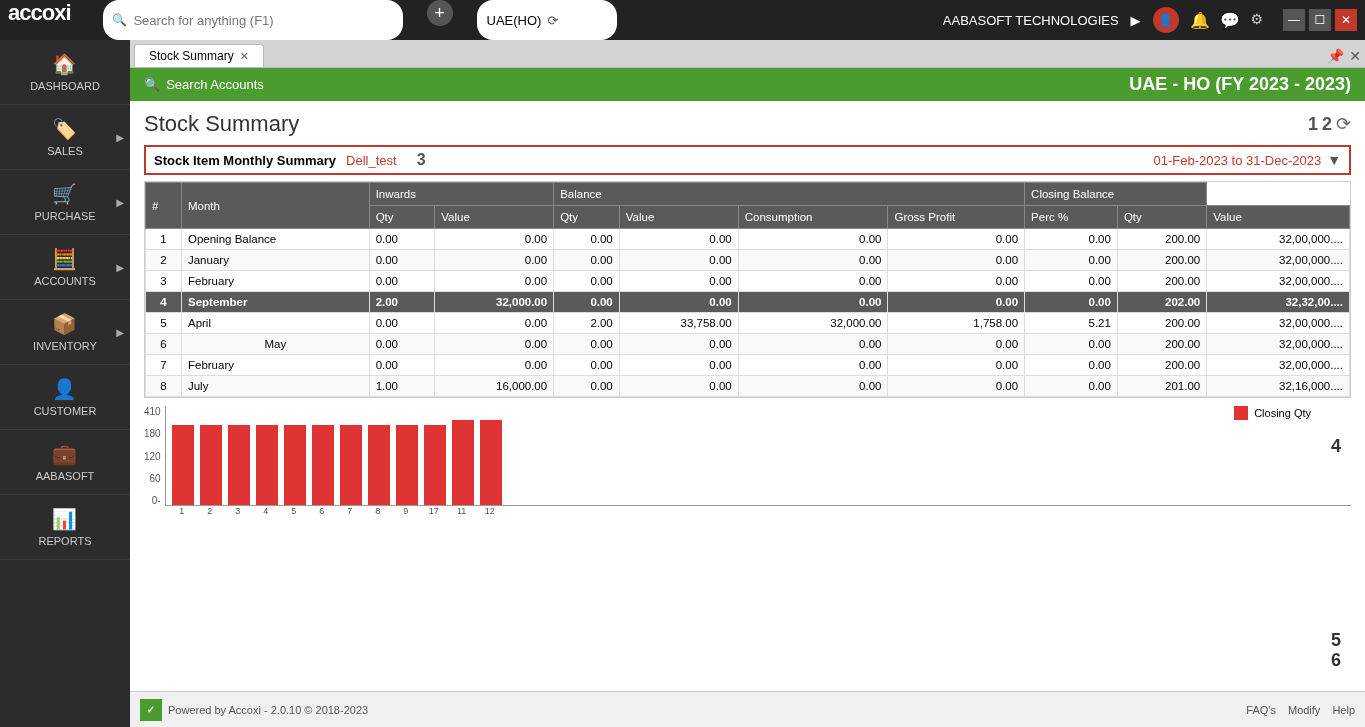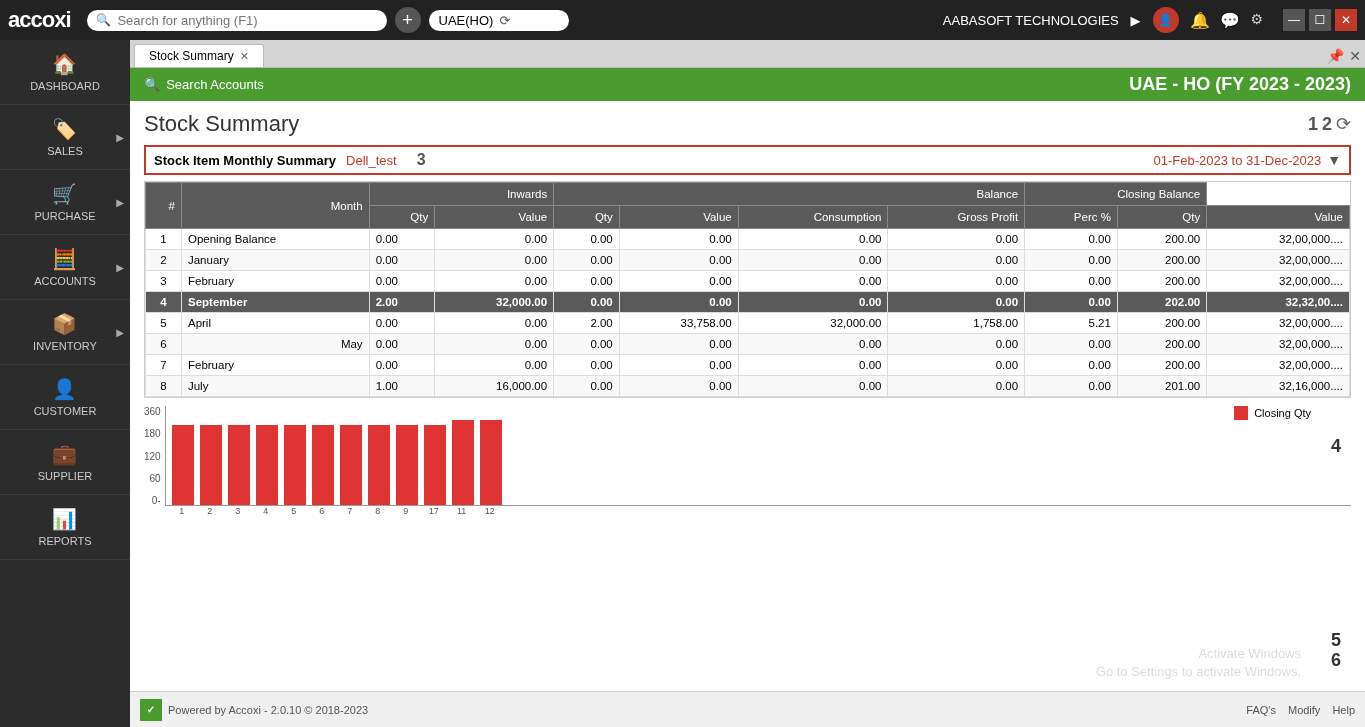--- a/index.html
+++ b/index.html
@@ -1,20 +1,20 @@
 <!DOCTYPE html>
 <html><head>
   <meta charset="utf-8">
   <style>
     * { box-sizing: border-box; margin: 0; padding: 0; }
     body { font-family: Arial, sans-serif; font-size: 12px; background: #f0f0f0; overflow: hidden; width: 1365px; height: 727px; }
 
     
     .top-bar {
-      display: flex; align-items: center; background: #222; height: 40px; padding: 0 8px; gap: 8px;
+      display: flex; background: #222; height: 40px; padding: 0 8px; gap: 24px;
     }
     .logo { color: white; font-size: 22px; font-weight: bold; letter-spacing: -1px; margin-right: 8px; }
     .search-box {
       display: flex; align-items: center; background: white; border-radius: 16px; padding: 3px 10px; flex: 0 0 300px; gap: 6px;
     }
     .search-box input { border: none; outline: none; font-size: 13px; width: 100%; }
     .add-btn {
       background: #555; border: none; border-radius: 50%; width: 26px; height: 26px; color: white; font-size: 18px; cursor: pointer; display: flex; align-items: center; justify-content: center;
     }
     .company-box {
@@ -66,21 +66,21 @@
     .summary-header { display: flex; align-items: center; border: 2px solid #c0392b; padding: 4px 8px; margin-bottom: 6px; }
     .summary-title { font-weight: bold; font-size: 13px; margin-right: 10px; }
     .summary-item { color: #c0392b; font-size: 13px; }
     .summary-date { margin-left: auto; color: #c0392b; font-size: 13px; display: flex; align-items: center; gap: 6px; }
     .filter-icon { font-size: 14px; color: #555; cursor: pointer; }
 
     
     .table-container { border: 1px solid #ccc; overflow-y: auto; flex: 0 0 auto; max-height: 280px; }
     table { width: 100%; border-collapse: collapse; font-size: 11.5px; }
     thead tr { background: #5a5a5a; color: white; }
-    thead tr th { padding: 5px 6px; text-align: right; border: 1px solid #888; font-weight: normal; }
+    thead tr th { padding: 5px 6px; text-align: left; border: 1px solid #888; font-weight: normal; }
     tbody tr { background: white; }
     tbody tr:nth-child(even) { background: #f9f9f9; }
     tbody tr.highlighted { background: #5a5a5a; color: white; font-weight: bold; }
     tbody tr td { padding: 4px 6px; text-align: right; border: 1px solid #ddd; }
     tbody tr td:first-child, tbody tr td:nth-child(2) { text-align: center; }
     tbody tr td:nth-child(3) { text-align: left; }
 
     
     .bottom-bar { background: #f0f0f0; border-top: 1px solid #ccc; height: 36px; display: flex; align-items: center; padding: 0 10px; gap: 10px; font-size: 11px; }
     .powered-by { display: flex; align-items: center; gap: 6px; color: #555; }
@@ -147,21 +147,21 @@
       <span class="sidebar-icon">📦</span>
       <span>INVENTORY</span>
       <span style="position:absolute;right:6px;top:50%;transform:translateY(-50%);font-size:10px;color:#aaa;">▶</span>
     </div>
     <div class="sidebar-item">
       <span class="sidebar-icon">👤</span>
       <span>CUSTOMER</span>
     </div>
     <div class="sidebar-item">
       <span class="sidebar-icon">💼</span>
-      <span>SUPPLIER</span>
+      <span>AABASOFT</span>
     </div>
     <div class="sidebar-item">
       <span class="sidebar-icon">📊</span>
       <span>REPORTS</span>
     </div>
   </div>
 
   <div class="content-area">
 
     <div class="tab-bar">
@@ -288,21 +288,21 @@
       <td>2.00</td>
       <td>33,758.00</td>
       <td>32,000.00</td>
       <td>1,758.00</td>
       <td>5.21</td>
       <td>200.00</td>
       <td>32,00,000....</td>
     </tr>
               <tr>
       <td>6</td>
-      <td style="text-align:right;">May</td>
+      <td style="text-align:center;">May</td>
       <td>0.00</td>
       <td>0.00</td>
       <td>0.00</td>
       <td>0.00</td>
       <td>0.00</td>
       <td>0.00</td>
       <td>0.00</td>
       <td>200.00</td>
       <td>32,00,000....</td>
     </tr>
@@ -332,21 +332,21 @@
       <td>201.00</td>
       <td>32,16,000....</td>
     </tr>
             </tbody>
         </table>
       </div>
 
       <div style="display:flex; flex: 1; margin-top: 8px; position:relative; overflow:hidden;">
 
         <div style="display:flex;flex-direction:column;justify-content:space-between;align-items:flex-end;padding-right:4px;font-size:10px;color:#555;height:100px;margin-top:0;padding-top:0;">
-          <span>360</span>
+          <span>410</span>
           <span>180</span>
           <span>120</span>
           <span>60</span>
           <span>0-</span>
         </div>
 
         <div style="flex:1;display:flex;flex-direction:column;">
           <div style="display:flex;align-items:flex-end;height:100px;border-left:1px solid #999;border-bottom:1px solid #999;padding:0 6px;gap:6px;" id="chart-bars">
           <div style="display: flex; flex-direction: column; align-items: center; gap: 2px;">
                 <div style="background:#e03333;width:22px;height:80px;"></div>
@@ -404,23 +404,20 @@
 
         <div style="position:absolute;right:40px;top:0;display:flex;align-items:center;gap:6px;font-size:11px;">
           <div style="width:14px;height:14px;background:#e03333;"></div>
           <span>Closing Qty</span>
         </div>
 
         <div style="position:absolute;right:10px;top:30px;font-size:18px;font-weight:bold;color:#333;">4</div>
         <div style="position:absolute;right:10px;bottom:30px;font-size:18px;font-weight:bold;color:#333;">5</div>
         <div style="position:absolute;right:10px;bottom:10px;font-size:18px;font-weight:bold;color:#333;">6</div>
 
-        <div style="position:absolute;bottom:0;right:50px;color:rgba(0,0,0,0.15);font-size:13px;text-align:right;line-height:1.4;pointer-events:none;">
-          Activate Windows<br>Go to Settings to activate Windows.
-        </div>
       </div>
     </div>
 
     <div class="bottom-bar">
       <div class="powered-by">
         <div class="powered-logo">✓</div>
         <span>Powered by Accoxi - 2.0.10 © 2018-2023</span>
       </div>
       <div class="bottom-links">
         <span>FAQ's</span>

